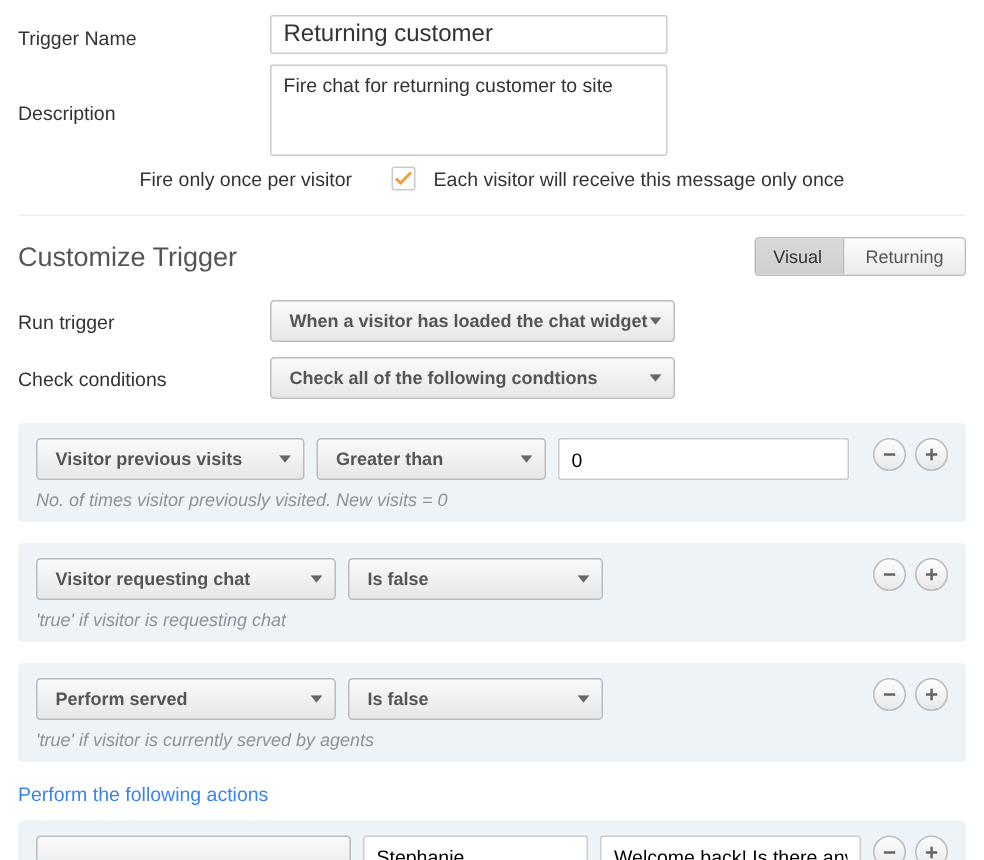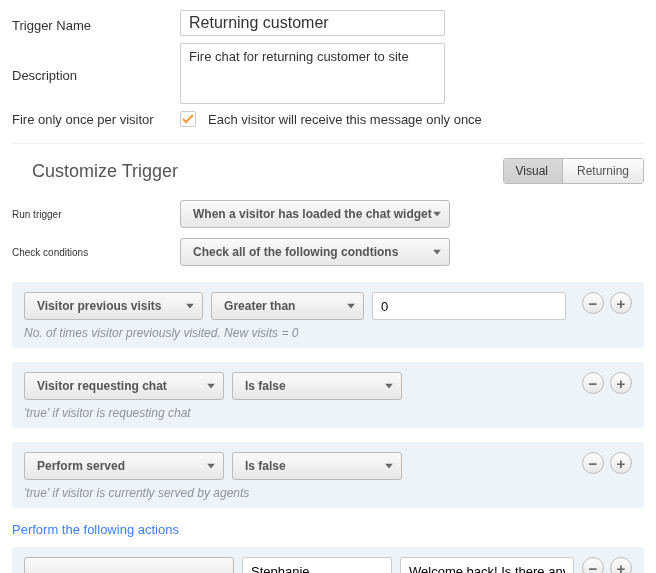--- a/index.html
+++ b/index.html
@@ -40,20 +40,21 @@
     padding: 5px 8px;
     font-size: 13px;
     color: #333;
     resize: none;
     font-family: inherit;
   }
   .fire-row {
     display: flex;
     align-items: center;
     margin-bottom: 16px;
+    justify-content: center;
   }
   .checkbox {
     width: 16px;
     height: 16px;
     border: 1px solid #ccc;
     border-radius: 2px;
     margin-right: 12px;
     display: inline-flex;
     align-items: center;
     justify-content: center;
@@ -65,21 +66,20 @@
   hr.sep {
     border: none;
     border-top: 1px solid #eee;
     margin: 8px 0 14px;
   }
   .section-header {
     display: flex;
     align-items: center;
     justify-content: space-between;
     margin-bottom: 16px;
-    margin-left: 20px;
   }
   .section-title {
     font-size: 18px;
     color: #555;
     font-weight: normal;
   }
   .tab-group {
     display: flex;
     border: 1px solid #bbb;
     border-radius: 3px;
@@ -97,21 +97,21 @@
   .tab.active {
     background: linear-gradient(#d9d9d9,#cfcfcf);
     color: #333;
     padding-left: 12px;
   }
   .select-row {
     display: flex;
     align-items: center;
     margin-bottom: 10px;
   }
-  .select-row .label { width: 168px; color:#333; font-size:10px; }
+  .select-row .label { width: 168px; color:#333; font-size:13px; }
   .faux-select {
     position: relative;
     height: 28px;
     border: 1px solid #bbb;
     border-radius: 3px;
     background: linear-gradient(#fafafa,#e7e7e7);
     color: #555;
     font-size: 12px;
     padding: 0 24px 0 12px;
     display: flex;

